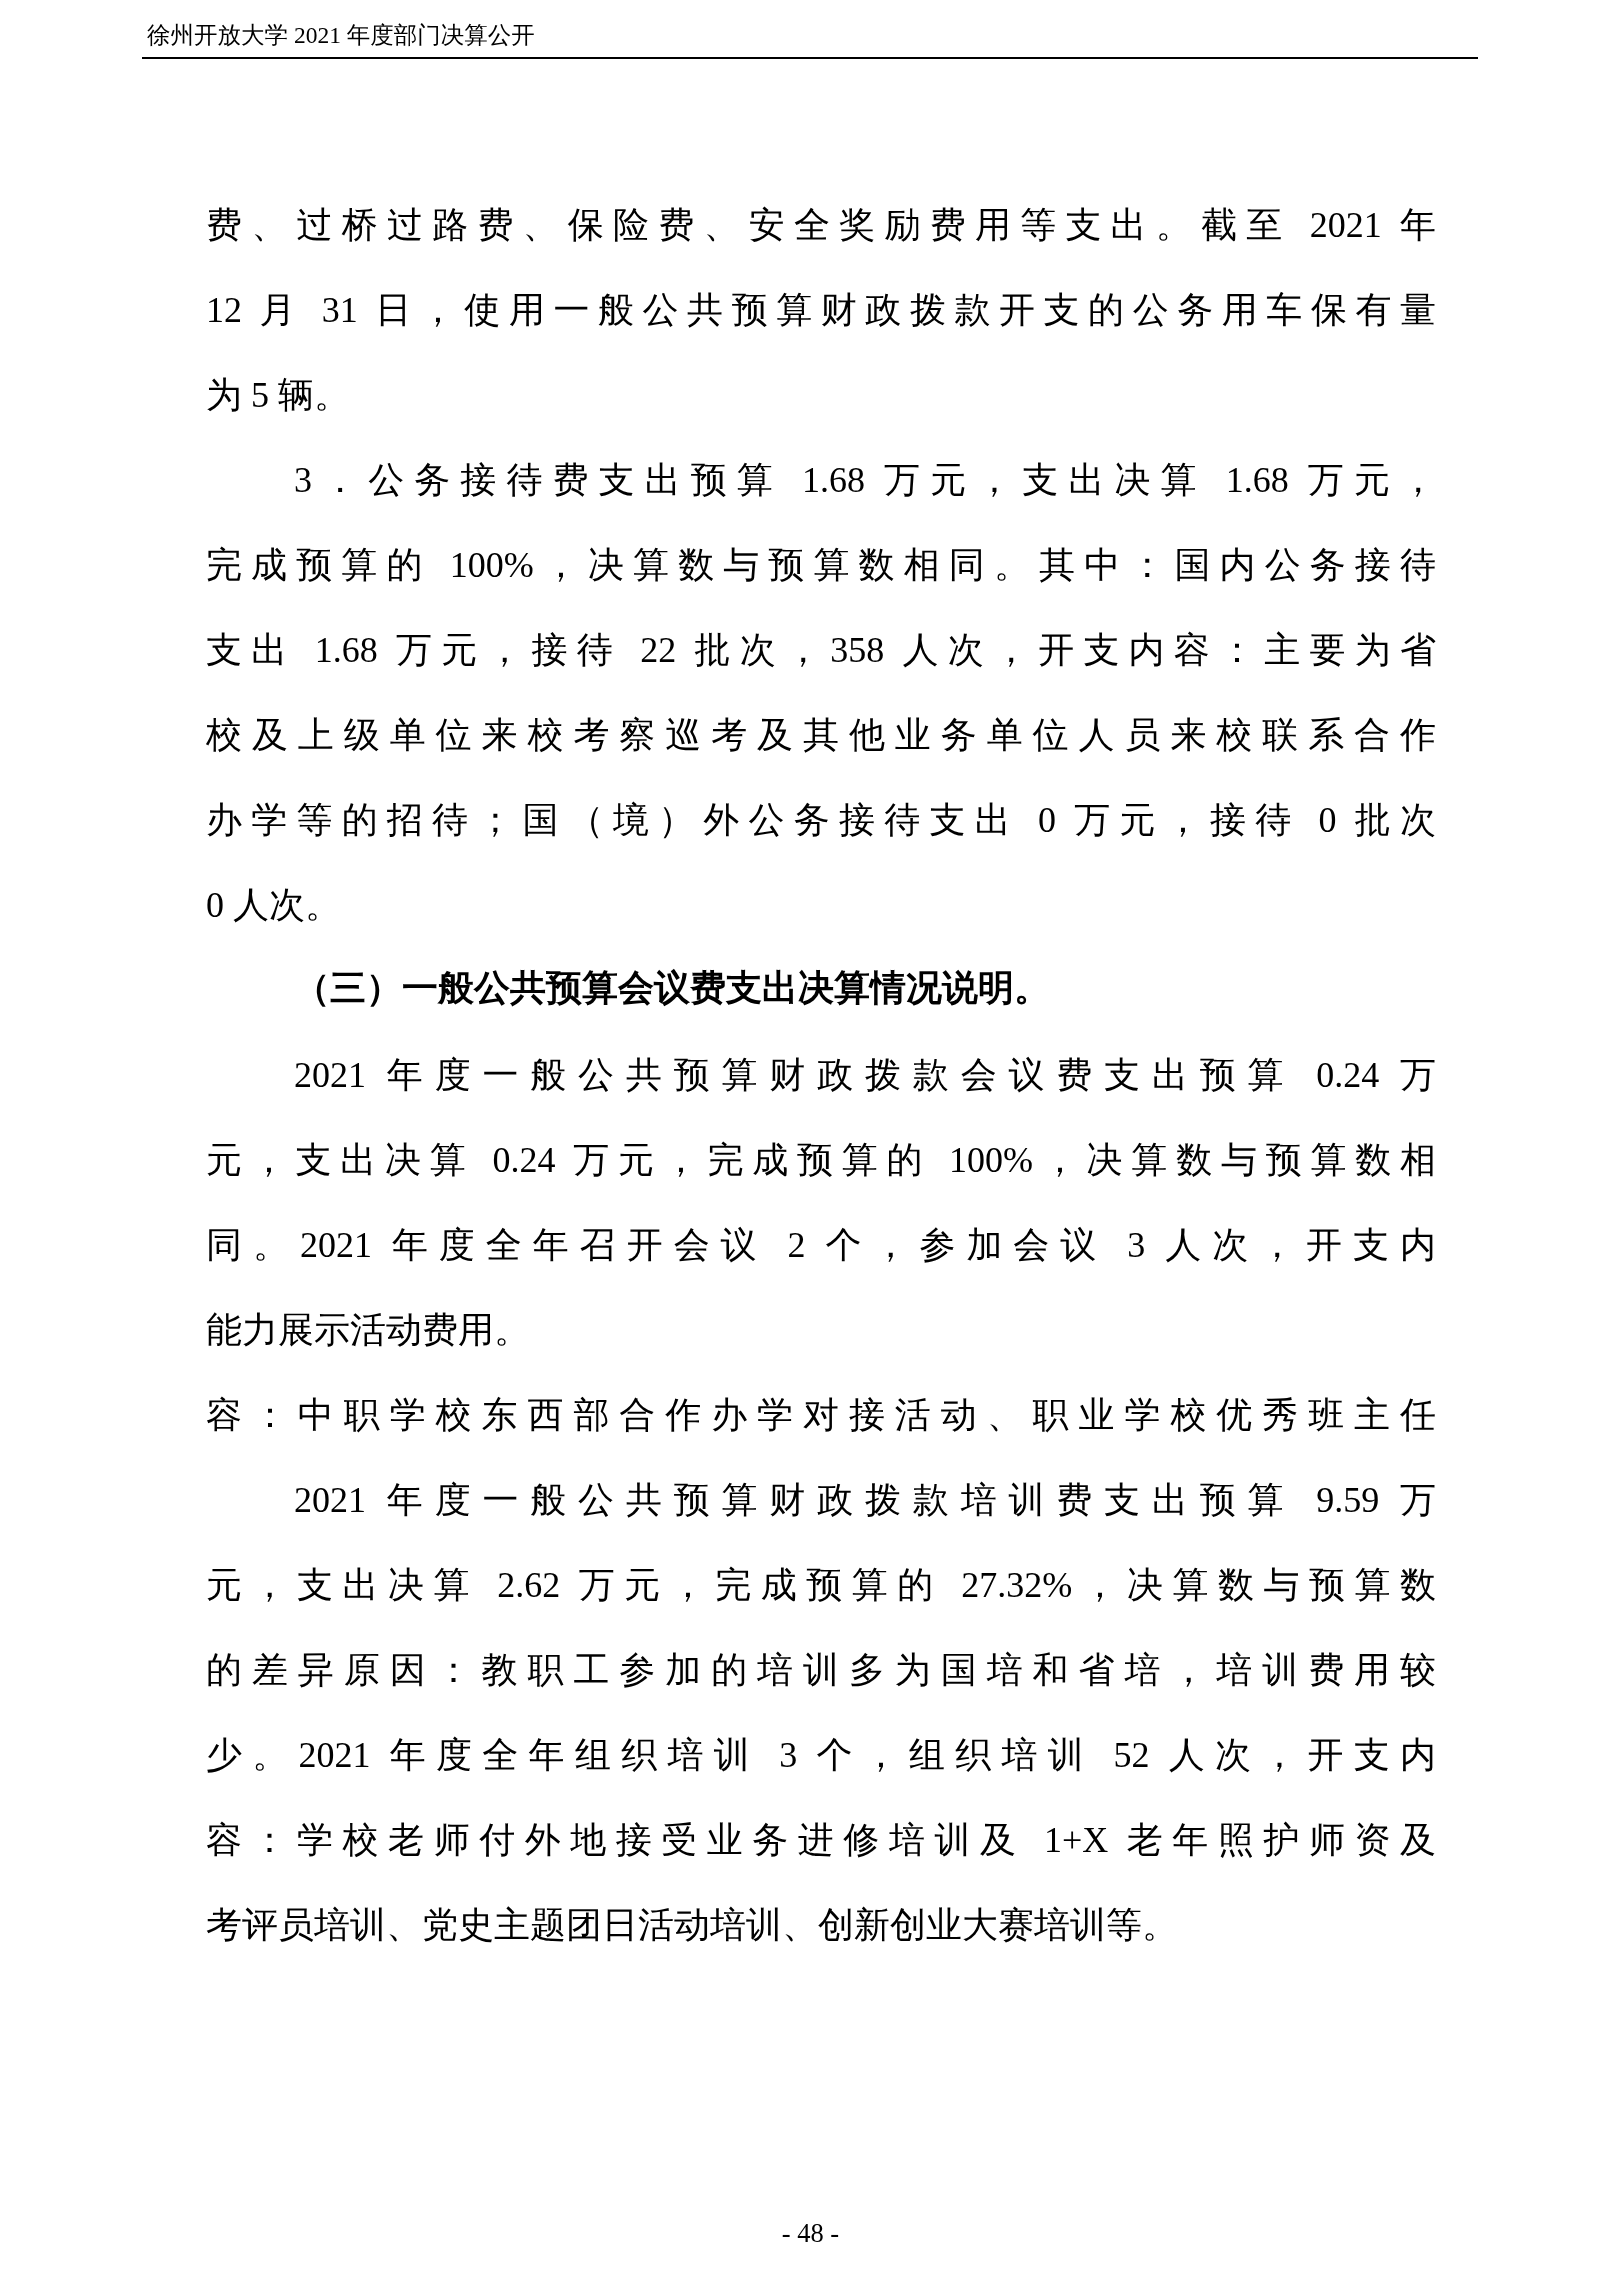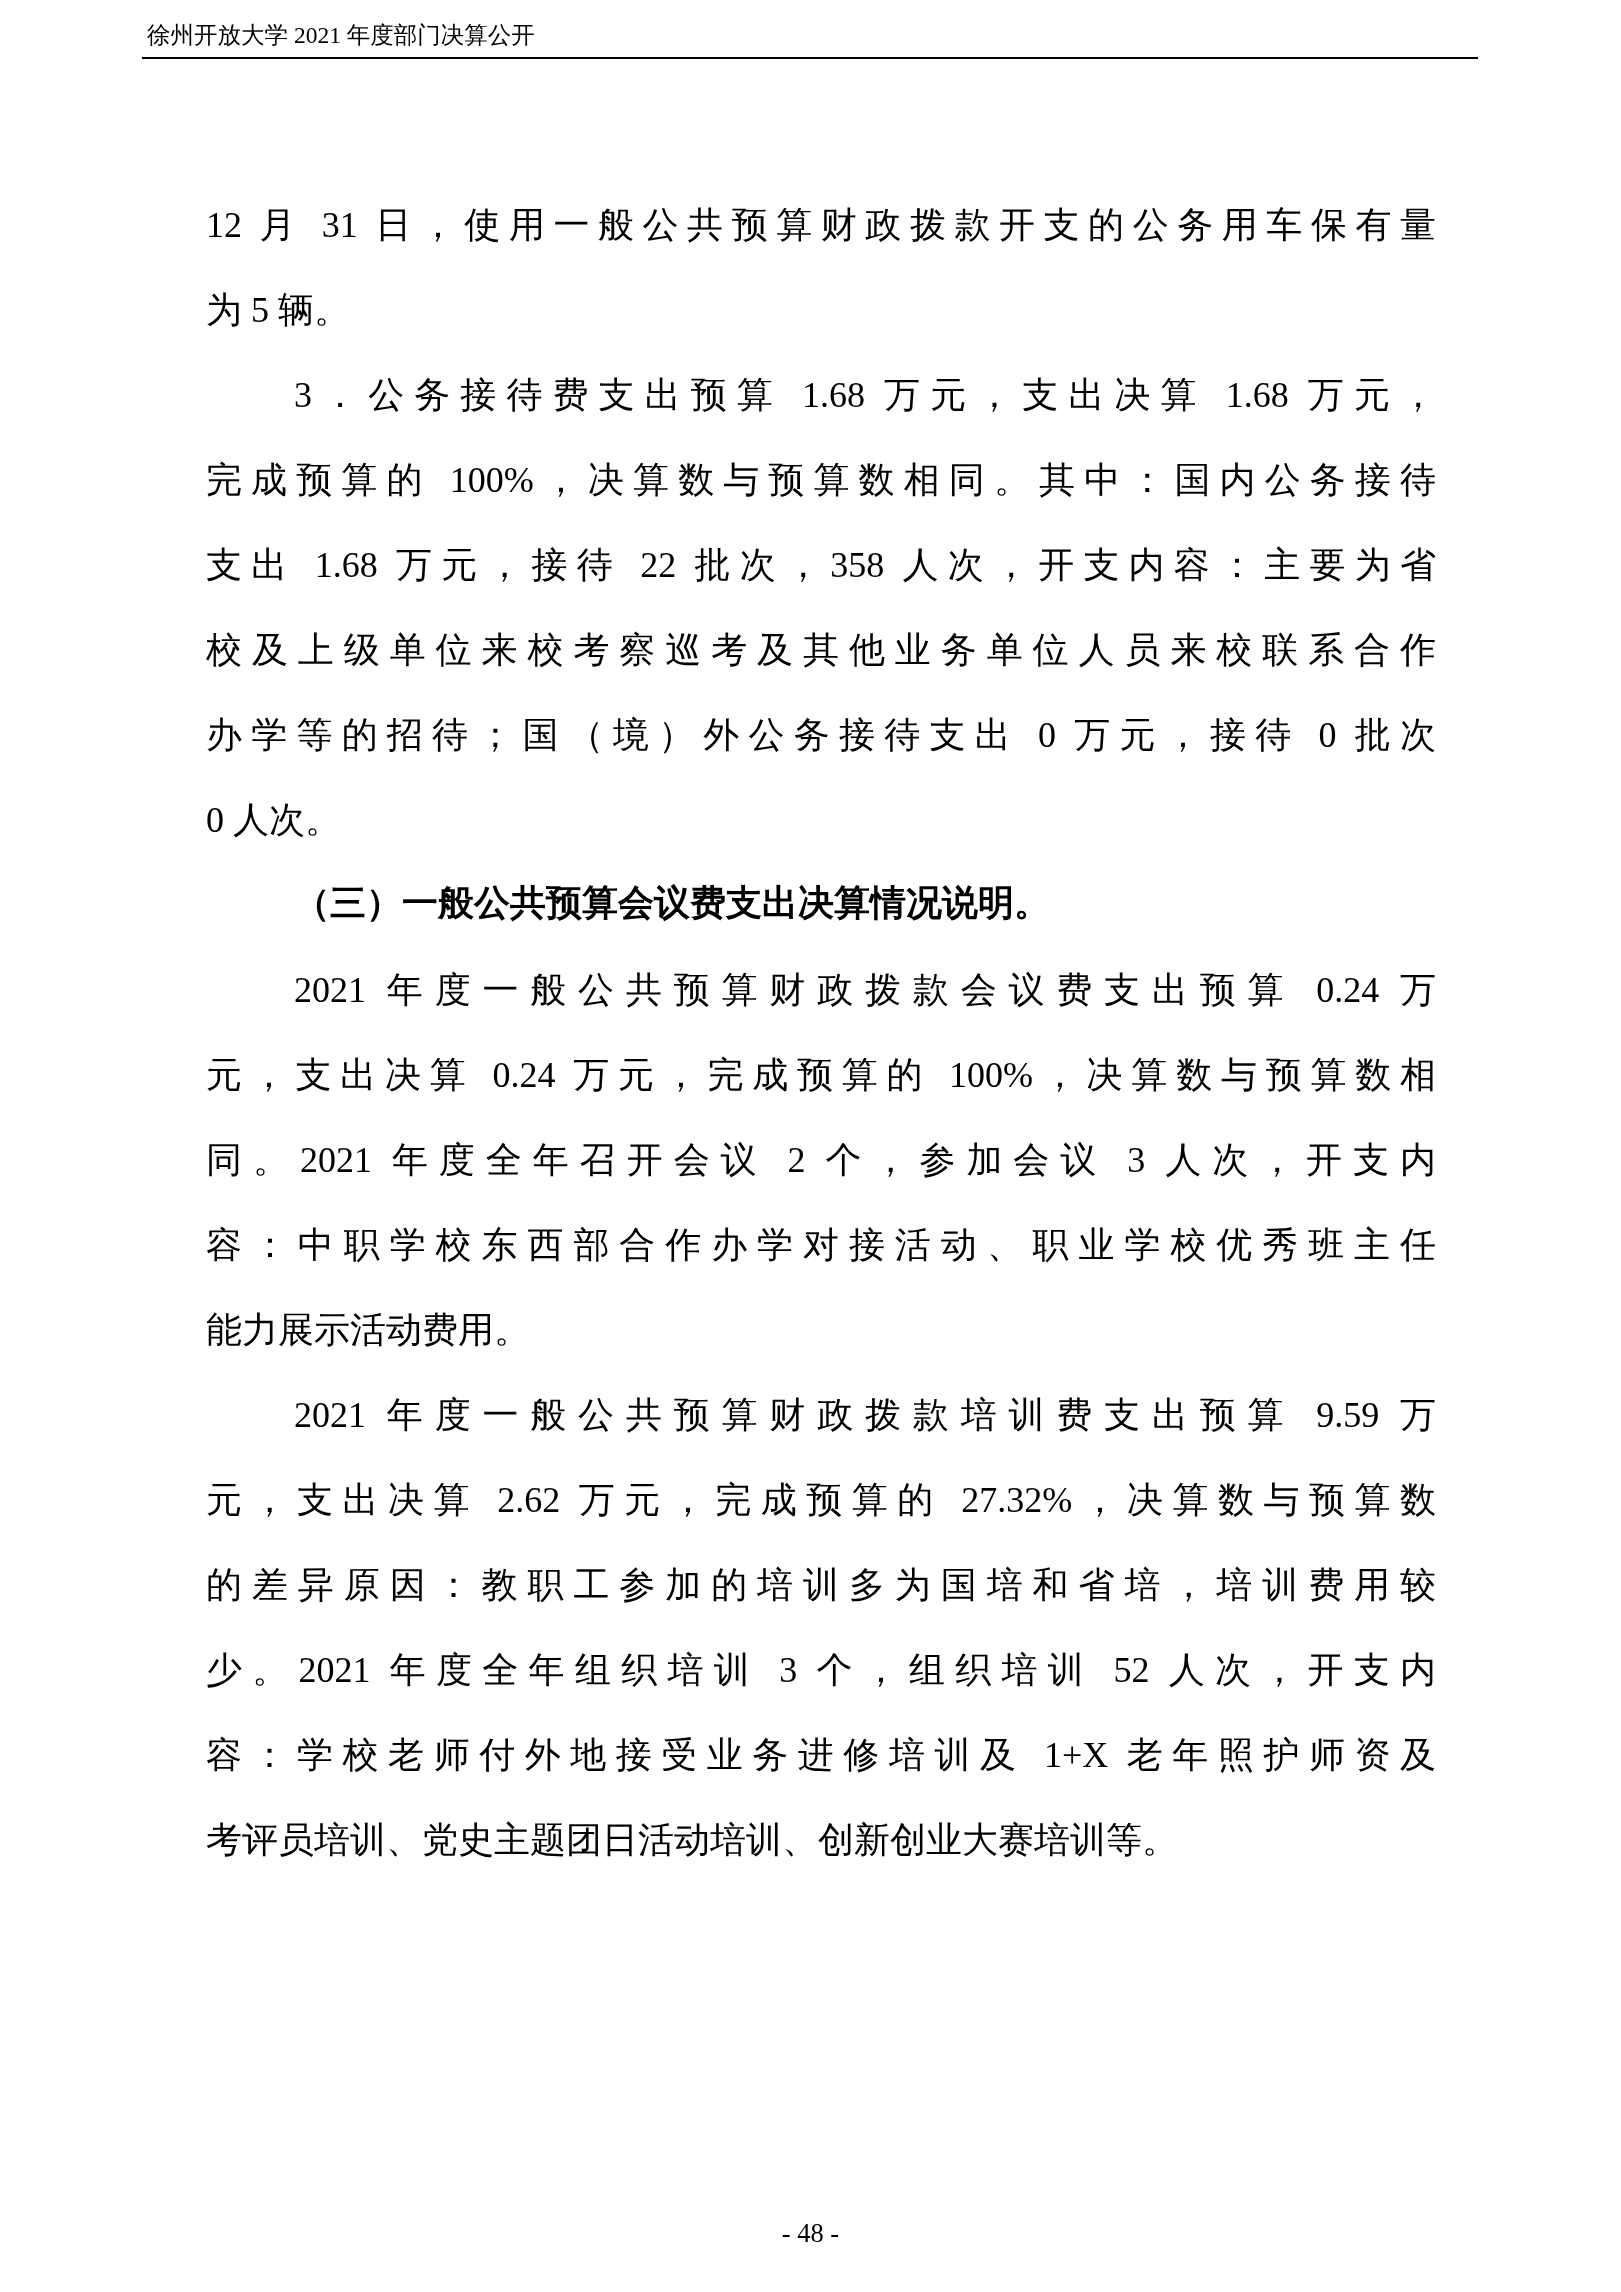--- a/index.html
+++ b/index.html
@@ -58,40 +58,41 @@
 </style>
 </head>
 <body>
 
 <div class="page">
   <div class="header-title">徐州开放大学 2021 年度部门决算公开</div>
   <div class="header-rule"></div>
 
   <div class="doc-body" id="doc-body">
       <div class="block body">
+        <div class="line justify">费、过桥过路费、保险费、安全奖励费用等支出。截至 2021 年</div>
         <div class="line justify">12 月 31 日，使用一般公共预算财政拨款开支的公务用车保有量</div>
         <div class="line">为 5 辆。</div>
       </div>
       <div class="block body">
         <div class="line justify indent">3．公务接待费支出预算 1.68 万元，支出决算 1.68 万元，</div>
         <div class="line justify">完成预算的 100%，决算数与预算数相同。其中：国内公务接待</div>
         <div class="line justify">支出 1.68 万元，接待 22 批次，358 人次，开支内容：主要为省</div>
         <div class="line justify">校及上级单位来校考察巡考及其他业务单位人员来校联系合作</div>
         <div class="line justify">办学等的招待；国（境）外公务接待支出 0 万元，接待 0 批次</div>
         <div class="line">0 人次。</div>
       </div>
       <div class="block heading">
         <div class="line indent">（三）一般公共预算会议费支出决算情况说明。</div>
       </div>
       <div class="block body">
         <div class="line justify indent">2021 年度一般公共预算财政拨款会议费支出预算 0.24 万</div>
         <div class="line justify">元，支出决算 0.24 万元，完成预算的 100%，决算数与预算数相</div>
         <div class="line justify">同。2021 年度全年召开会议 2 个，参加会议 3 人次，开支内</div>
+        <div class="line">能力展示活动费用。</div>
         <div class="line justify">容：中职学校东西部合作办学对接活动、职业学校优秀班主任</div>
-        <div class="line">能力展示活动费用。</div>
       </div>
       <div class="block body">
         <div class="line justify indent">2021 年度一般公共预算财政拨款培训费支出预算 9.59 万</div>
         <div class="line justify">元，支出决算 2.62 万元，完成预算的 27.32%，决算数与预算数</div>
         <div class="line justify">的差异原因：教职工参加的培训多为国培和省培，培训费用较</div>
         <div class="line justify">少。2021 年度全年组织培训 3 个，组织培训 52 人次，开支内</div>
         <div class="line justify">容：学校老师付外地接受业务进修培训及 1+X 老年照护师资及</div>
         <div class="line">考评员培训、党史主题团日活动培训、创新创业大赛培训等。</div>
       </div>
     </div>

